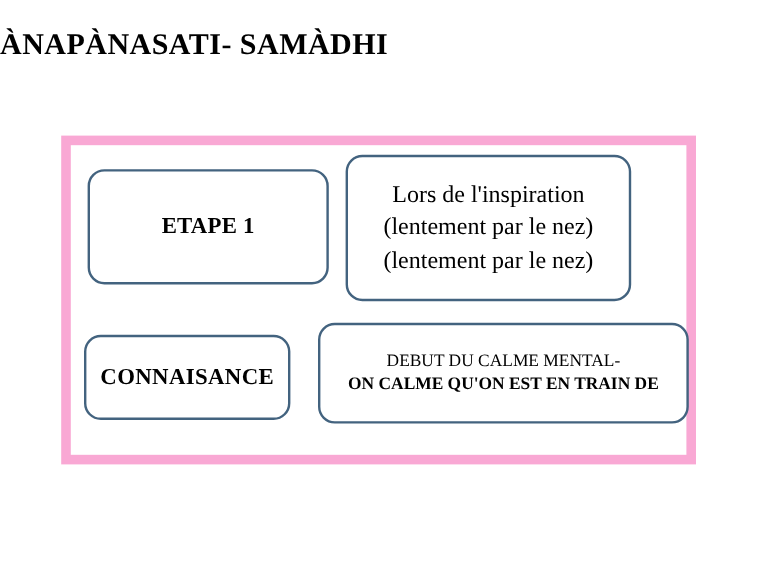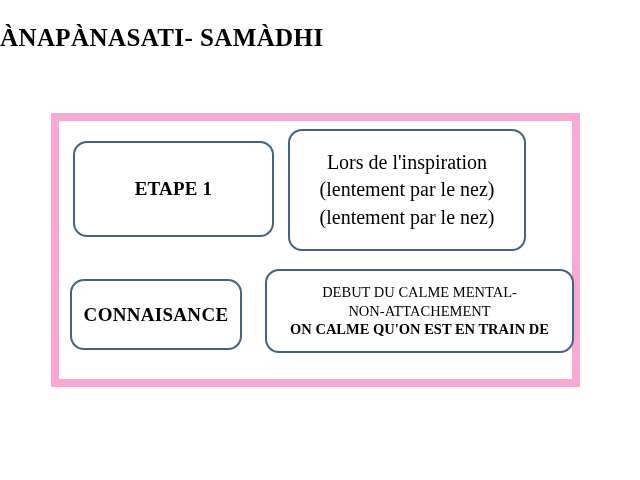--- a/index.html
+++ b/index.html
@@ -121,17 +121,16 @@
     <span class="line">(lentement par le nez)</span>
     <span class="line">(lentement par le nez)</span>
   </div>
 
   <div class="rbox" id="box-connaisance">
     <span class="line">CONNAISANCE</span>
   </div>
 
   <div class="rbox" id="box-calme">
     <span class="line reg">DEBUT DU CALME MENTAL-</span>
-    <span class="line reg">NON-ATTACHEMENT</span>
     <span class="line bold">ON CALME QU'ON EST EN TRAIN DE</span>
   </div>
 
 </div>
 
 </body></html>

